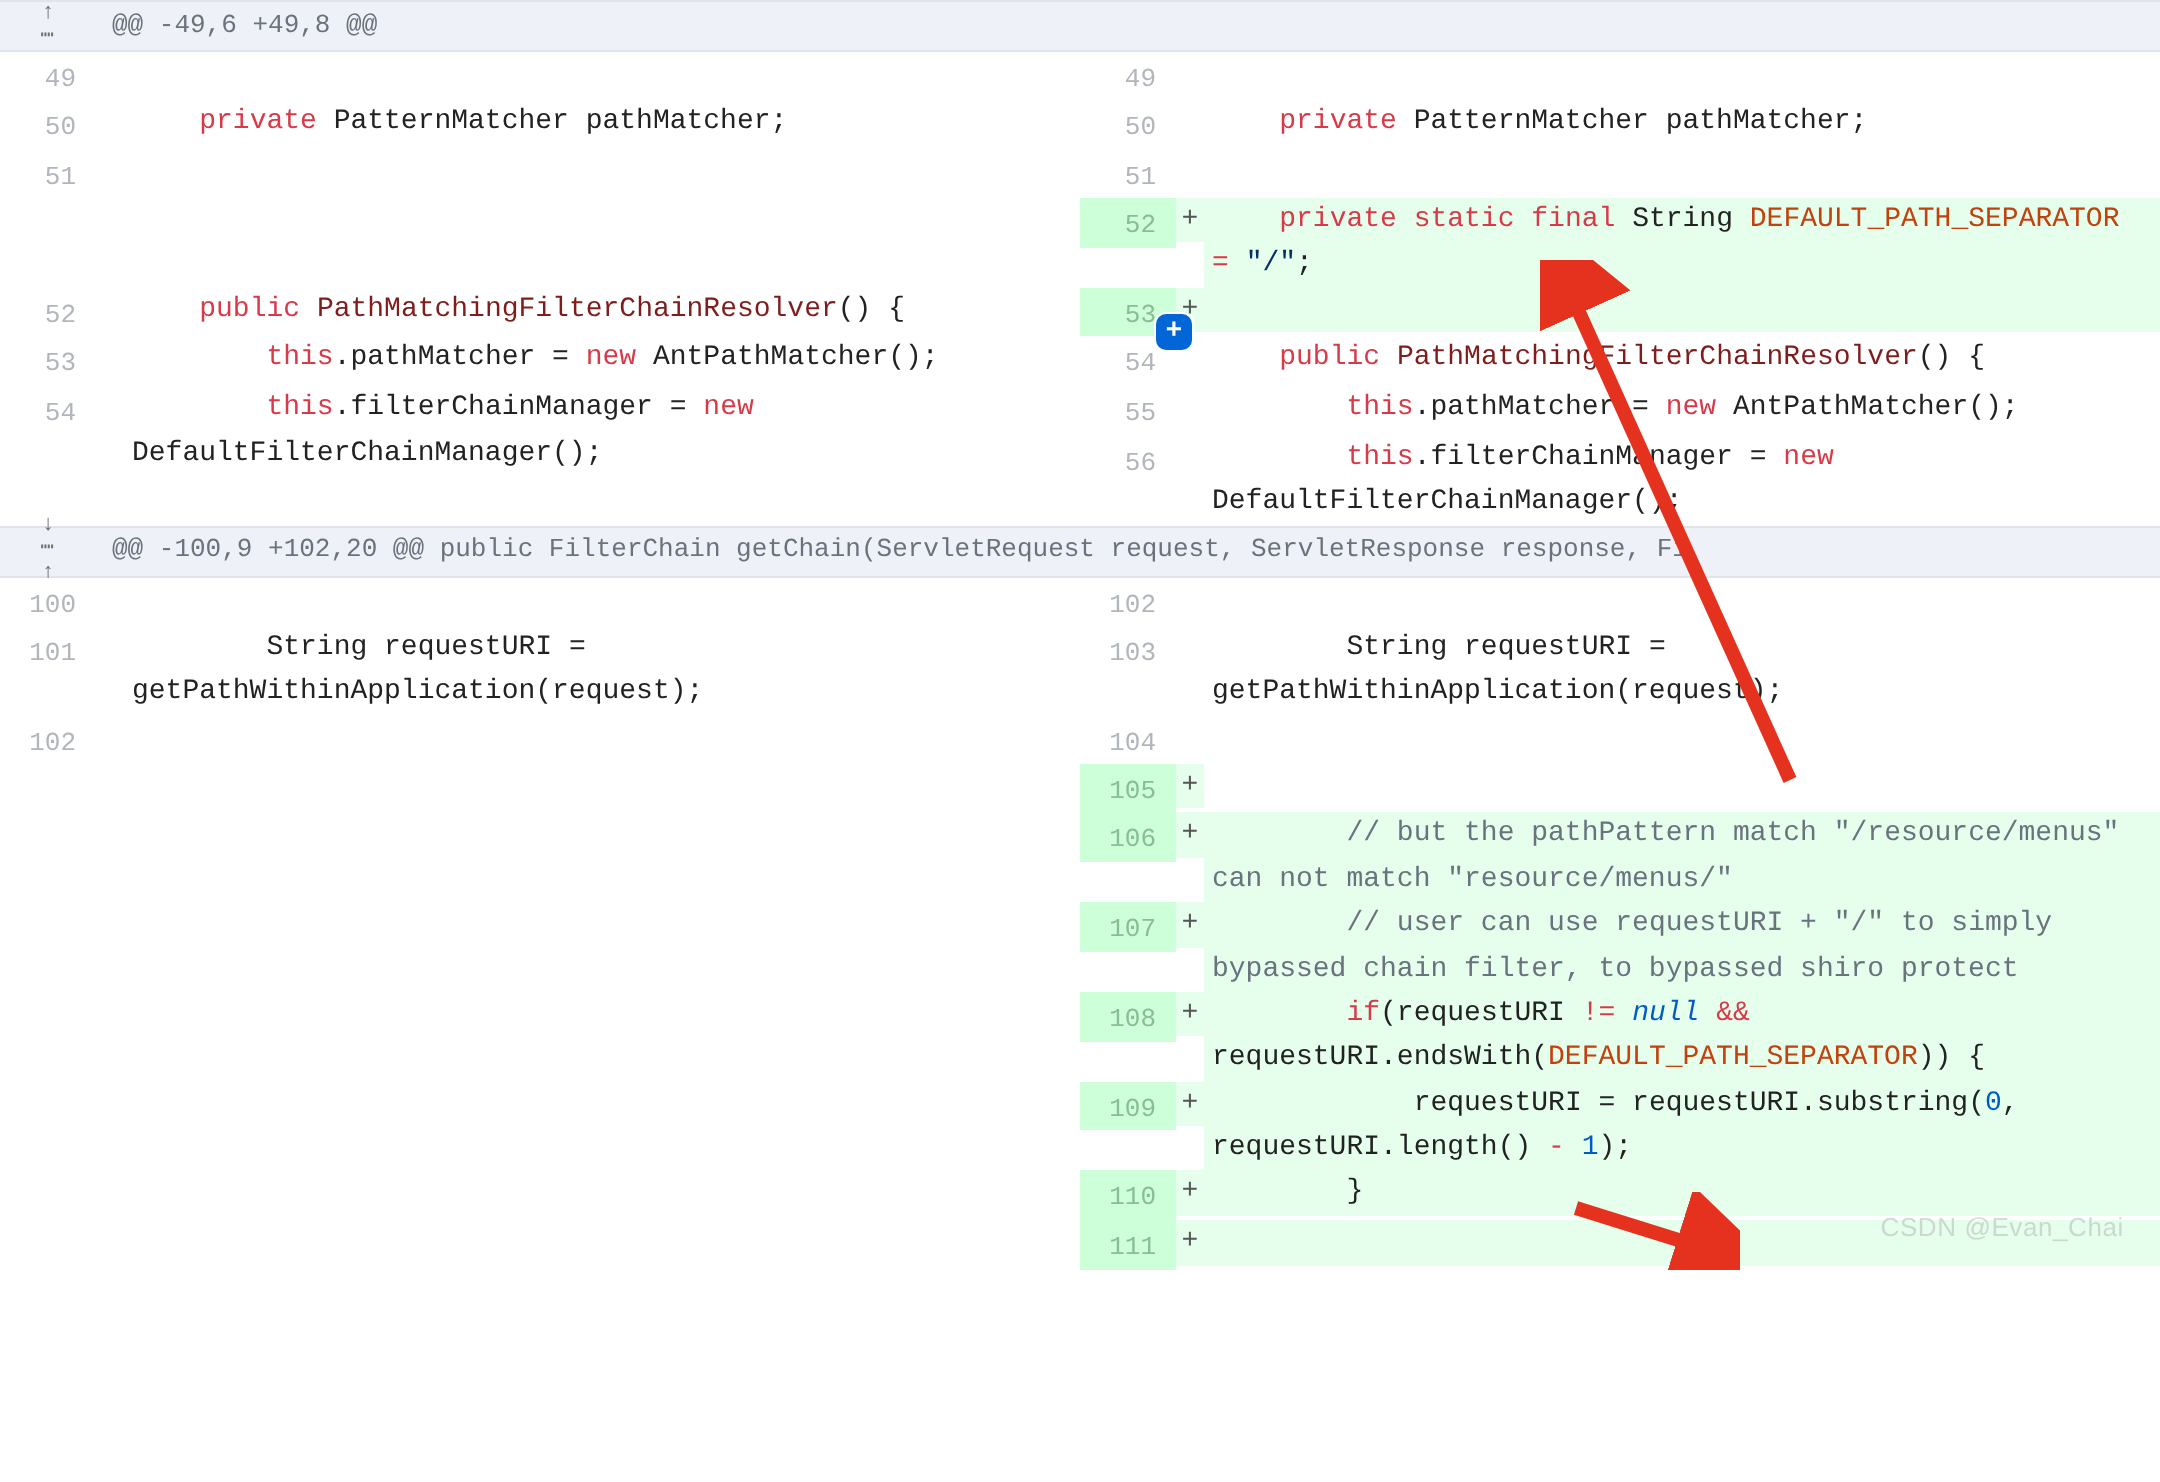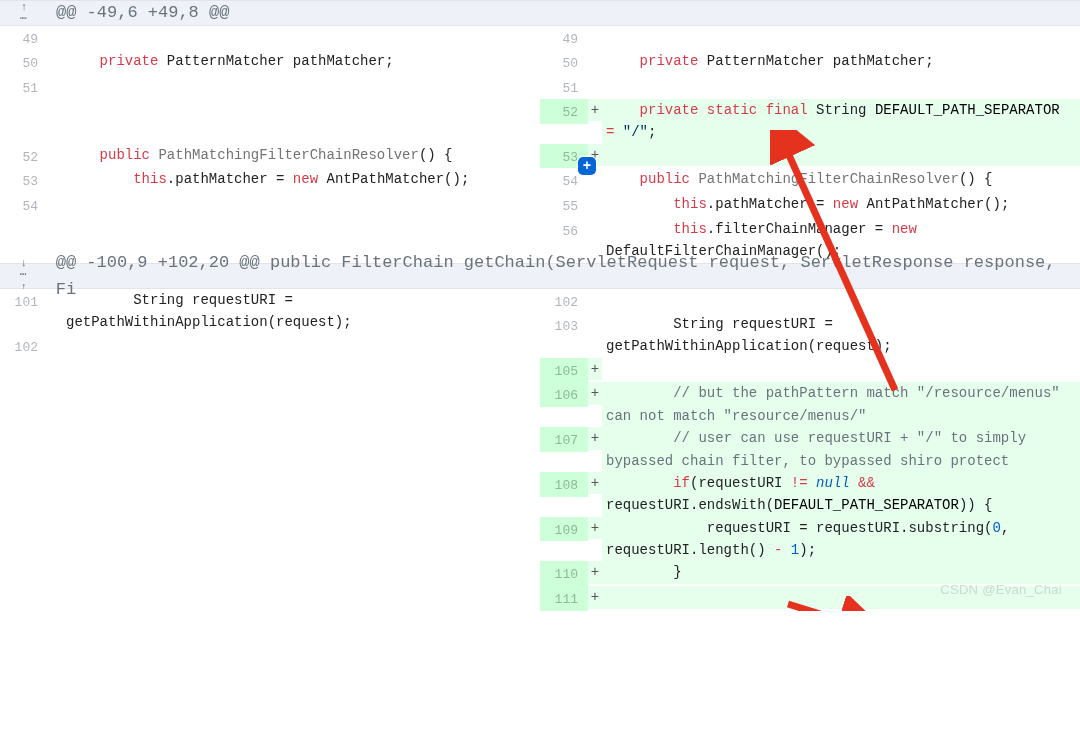--- a/index.html
+++ b/index.html
@@ -2,47 +2,47 @@
 <html><head>
 <meta charset="utf-8">
 <style>
   :root { --mono: "SFMono-Regular", Consolas, "Liberation Mono", Menlo, monospace; }
   * { box-sizing: border-box; }
   body { margin: 0; font-family: var(--mono); font-size: 14px; line-height: 1.6;
          color: #222; background: #fff; width: 1080px; }
   .hunk-hdr { display: flex; align-items: center; background: #eef2f8;
               height: 26px; border-top: 1px solid #e1e4e8; border-bottom: 1px solid #e1e4e8; }
   .hunk-hdr .gutter-wide { width: 48px; text-align: center; }
-  .hunk-hdr .txt { color: #6a737d; padding-left: 8px; font-size: 17px; }
+  .hunk-hdr .txt { color: #6a737d; padding-left: 8px; font-size: 13px; }
   .expand-icon { color: #6a737d; cursor: pointer; font-size: 11px; line-height: 1; }
   .expand-stack { display:flex; flex-direction: column; gap:1px; align-items:center; justify-content:center; height:100%; }
   .expand-stack .dots     { letter-spacing:1px; }
 
   .cols { display: flex; }
   .side { width: 540px; }
 
   .row { display: flex; align-items: flex-start; }
   .ln  { width: 48px; flex: none; text-align: right;
          padding: 4px 10px 0 0; color: #b1b6bc; background: #fff; user-select: none; font-size: 13px; }
   .marker { width: 14px; flex: none; text-align: center; color: #555; }
   .code { flex: 1; padding: 0 4px; white-space: pre-wrap; word-break: break-word; }
 
   .row.add .ln   { background: #cdffd8; color:#8bbd94; }
   .row.add .code, .row.add .marker { background: #e6ffed; }
   .row.blank { height: 24px; }
   .row.blank .ln, .row.blank .code, .row.blank .marker { background: #fff; }
 
   
   .tk-kw   { color: #d73a49; }    
-  .tk-type { color: #737373; }    
+  .tk-type { color: #7f1d1d; }    
   .tk-str  { color: #032f62; }    
   .tk-num  { color: #005cc5; }    
   .tk-op   { color: #d73a49; }
   .tk-cmt  { color: #6a737d; }
-  .tk-const{ color: #000000; font-family: Liberation Mono, monospace; }    
+  .tk-const{ color: #c2410c; font-family: Liberation Mono, monospace; }    
   .tk-null { color: #005cc5; font-style: italic; }
 
   .plus-btn { position:absolute; width:18px; height:18px; border-radius:5px;
               background:#0366d6; color:#fff; font-weight:700; font-size:14px;
               display:flex; align-items:center; justify-content:center; line-height:1;
               box-shadow:0 0 0 1px #fff; }
 
   .arrow1, .arrow2 { position:absolute; pointer-events:none; }
 
   .watermark { position:absolute; right:18px; bottom:10px; font-size:13px; color:rgba(160,160,160,.4);
@@ -97,20 +97,21 @@
           <div class="code">    <span class="tk-kw">public</span> <span class="tk-type">PathMatchingFilterChainResolver</span>() {</div>
         </div>
         <div class="row ">
           <div class="ln">53</div>
           <div class="marker"></div>
           <div class="code">        <span class="tk-kw">this</span>.pathMatcher = <span class="tk-kw">new</span> AntPathMatcher();</div>
         </div>
         <div class="row ">
           <div class="ln">54</div>
           <div class="marker"></div>
+          <div class="code">        <span class="tk-kw">this</span>.filterChainManager = <span class="tk-kw">new</span> DefaultFilterChainManager();</div>
         </div>
       </div>
   <div class="side" id="right-a">
         <div class="row blank">
           <div class="ln">49</div>
           <div class="marker"></div>
           <div class="code">&nbsp;</div>
         </div>
         <div class="row ">
           <div class="ln">50</div>
@@ -156,20 +157,25 @@
       <span>↓</span>
           <span class="dots">┉</span>
           <span>↑</span>
     </span>
   </div>
   <div class="txt">@@ -100,9 +102,20 @@ public FilterChain getChain(ServletRequest request, ServletResponse response, Fi</div>
 </div>
 
 <div class="cols">
   <div class="side" id="left-b">
+        <div class="row blank">
+          <div class="ln">100</div>
+          <div class="marker"></div>
+          <div class="code">&nbsp;</div>
+        </div>
         <div class="row ">
           <div class="ln">101</div>
           <div class="marker"></div>
           <div class="code">        String requestURI = getPathWithinApplication(request);</div>
         </div>
         <div class="row blank">
           <div class="ln">102</div>
           <div class="marker"></div>
           <div class="code">&nbsp;</div>
         </div>
@@ -212,20 +218,25 @@
   <div class="side" id="right-b">
         <div class="row blank">
           <div class="ln">102</div>
           <div class="marker"></div>
           <div class="code">&nbsp;</div>
         </div>
         <div class="row ">
           <div class="ln">103</div>
           <div class="marker"></div>
           <div class="code">        String requestURI = getPathWithinApplication(request);</div>
+        </div>
+        <div class="row blank">
+          <div class="ln">104</div>
+          <div class="marker"></div>
+          <div class="code">&nbsp;</div>
         </div>
         <div class="row add">
           <div class="ln">105</div>
           <div class="marker">+</div>
         </div>
         <div class="row add">
           <div class="ln">106</div>
           <div class="marker">+</div>
           <div class="code">        <span class="tk-cmt">// but the pathPattern match "/resource/menus" can not match "resource/menus/"</span></div>
         </div>

